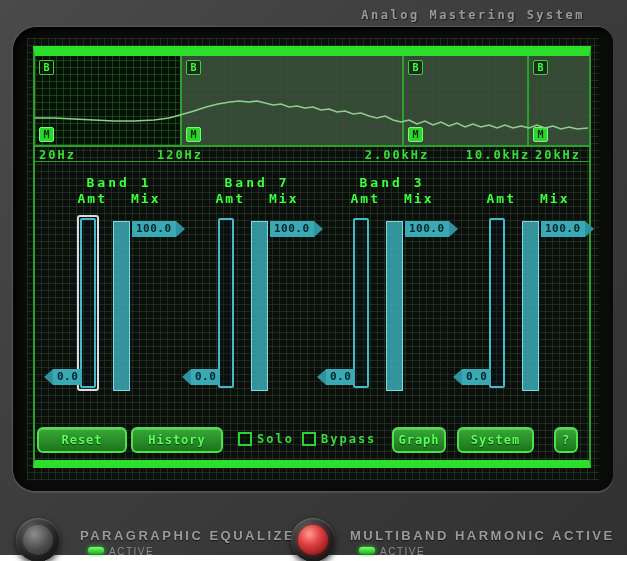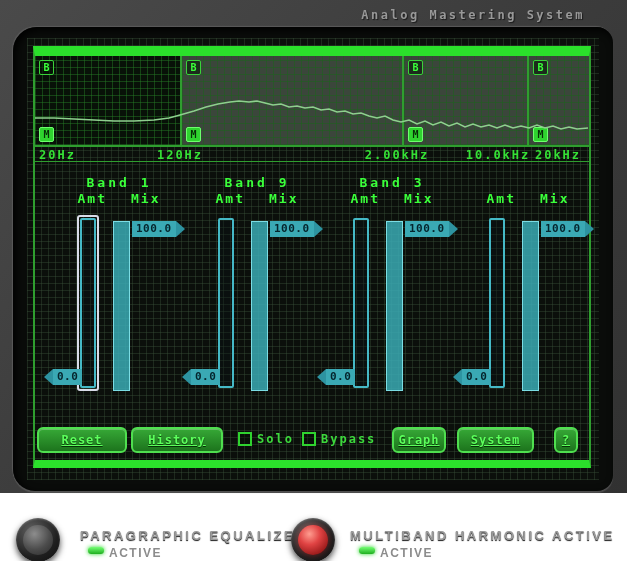--- a/index.html
+++ b/index.html
@@ -1,18 +1,18 @@
 <!DOCTYPE html>
 <html><head>
 <meta charset="utf-8">
 <style>
   * { margin:0; padding:0; box-sizing:border-box; }
   html,body { width:627px; height:561px; overflow:hidden; }
   .app {
-    position:relative; width:627px; height:493px;
+    position:relative; width:627px; height:555px;
     background:linear-gradient(135deg,#4a4a4a 0%,#3d3d3d 45%,#313131 100%);
     font-family:"DejaVu Sans Mono",monospace;
   }
   .title {
     position:absolute; top:8px; right:42px;
     font:bold 12px "DejaVu Sans Mono",monospace; letter-spacing:2.5px;
     color:#989898; text-shadow:1px 1px 1px #1c1c1c;
   }
   .inset {
     position:absolute; left:13px; top:27px; width:600px; height:464px;
@@ -98,21 +98,20 @@
   .arrow-l { width:0; height:0; border-top:8px solid transparent; border-bottom:8px solid transparent; border-right:9px solid #2d93a0; }
   
   .gbtn {
     position:absolute; top:265px; height:26px;
     background:linear-gradient(#36a836,#1d741d);
     border:2px solid #4fdf4f; border-radius:6px;
     font:bold 12px "DejaVu Sans Mono",monospace; letter-spacing:1px;
     color:#5cff5c; text-shadow:0 1px 1px #063306;
     display:flex; align-items:center; justify-content:center; cursor:pointer;
     box-shadow:inset 0 1px 0 rgba(255,255,255,0.25);
-    text-decoration:underline;
   }
   .cb-box {
     position:absolute; top:270px; width:14px; height:14px;
     border:2px solid #2fd32f; background:rgba(5,18,5,0.4); cursor:pointer;
   }
   .cb-label {
     position:absolute; top:270px; font:bold 12px "DejaVu Sans Mono",monospace;
     letter-spacing:2px; color:#3cd83c;
   }
   
@@ -128,22 +127,22 @@
   .unit-label {
     position:absolute; font-family:"Liberation Sans",sans-serif; font-weight:bold;
     font-size:13px; letter-spacing:2.5px; color:#9a9a9a; text-shadow:0 1px 1px #161616;
     white-space:nowrap;
   }
   .led {
     position:absolute; width:16px; height:7px; border-radius:3px;
     background:linear-gradient(#74ff74,#1fae1f); box-shadow:0 0 4px #2dd72d;
   }
   .active-label {
-    position:absolute; font-family:"Liberation Sans",sans-serif; font-weight:bold;
-    font-size:12px; letter-spacing:1.5px; color:#8c8c8c;
+    position:absolute; font-family:"Liberation Sans",sans-serif; font-weight:normal;
+    font-size:10px; letter-spacing:1.5px; color:#8c8c8c;
   }
 </style>
 </head>
 <body>
 
 <div class="app">
 
   <div class="title">Analog Mastering System</div>
 
   <div class="inset">
@@ -196,21 +195,21 @@
               <span class="tag-body">100.0</span>
               <span class="arrow-r"></span>
             </div>
             <div class="tag tag-bottom">
               <span class="arrow-l"></span>
               <span class="tag-body">0.0</span>
             </div>
           </div>
 
           <div class="band-group" style="left:146px;">
-            <div class="band-title">Band 9</div>
+            <div class="band-title">Band 7</div>
             <div class="slider-labels">
               <span>Amt</span>
               <span>Mix</span>
             </div>
             <div class="amt-outer">
                 <div class="amt-inner"></div>
               </div>
             <div class="mix-slider"></div>
             <div class="tag tag-top">
               <span class="tag-body">100.0</span>

